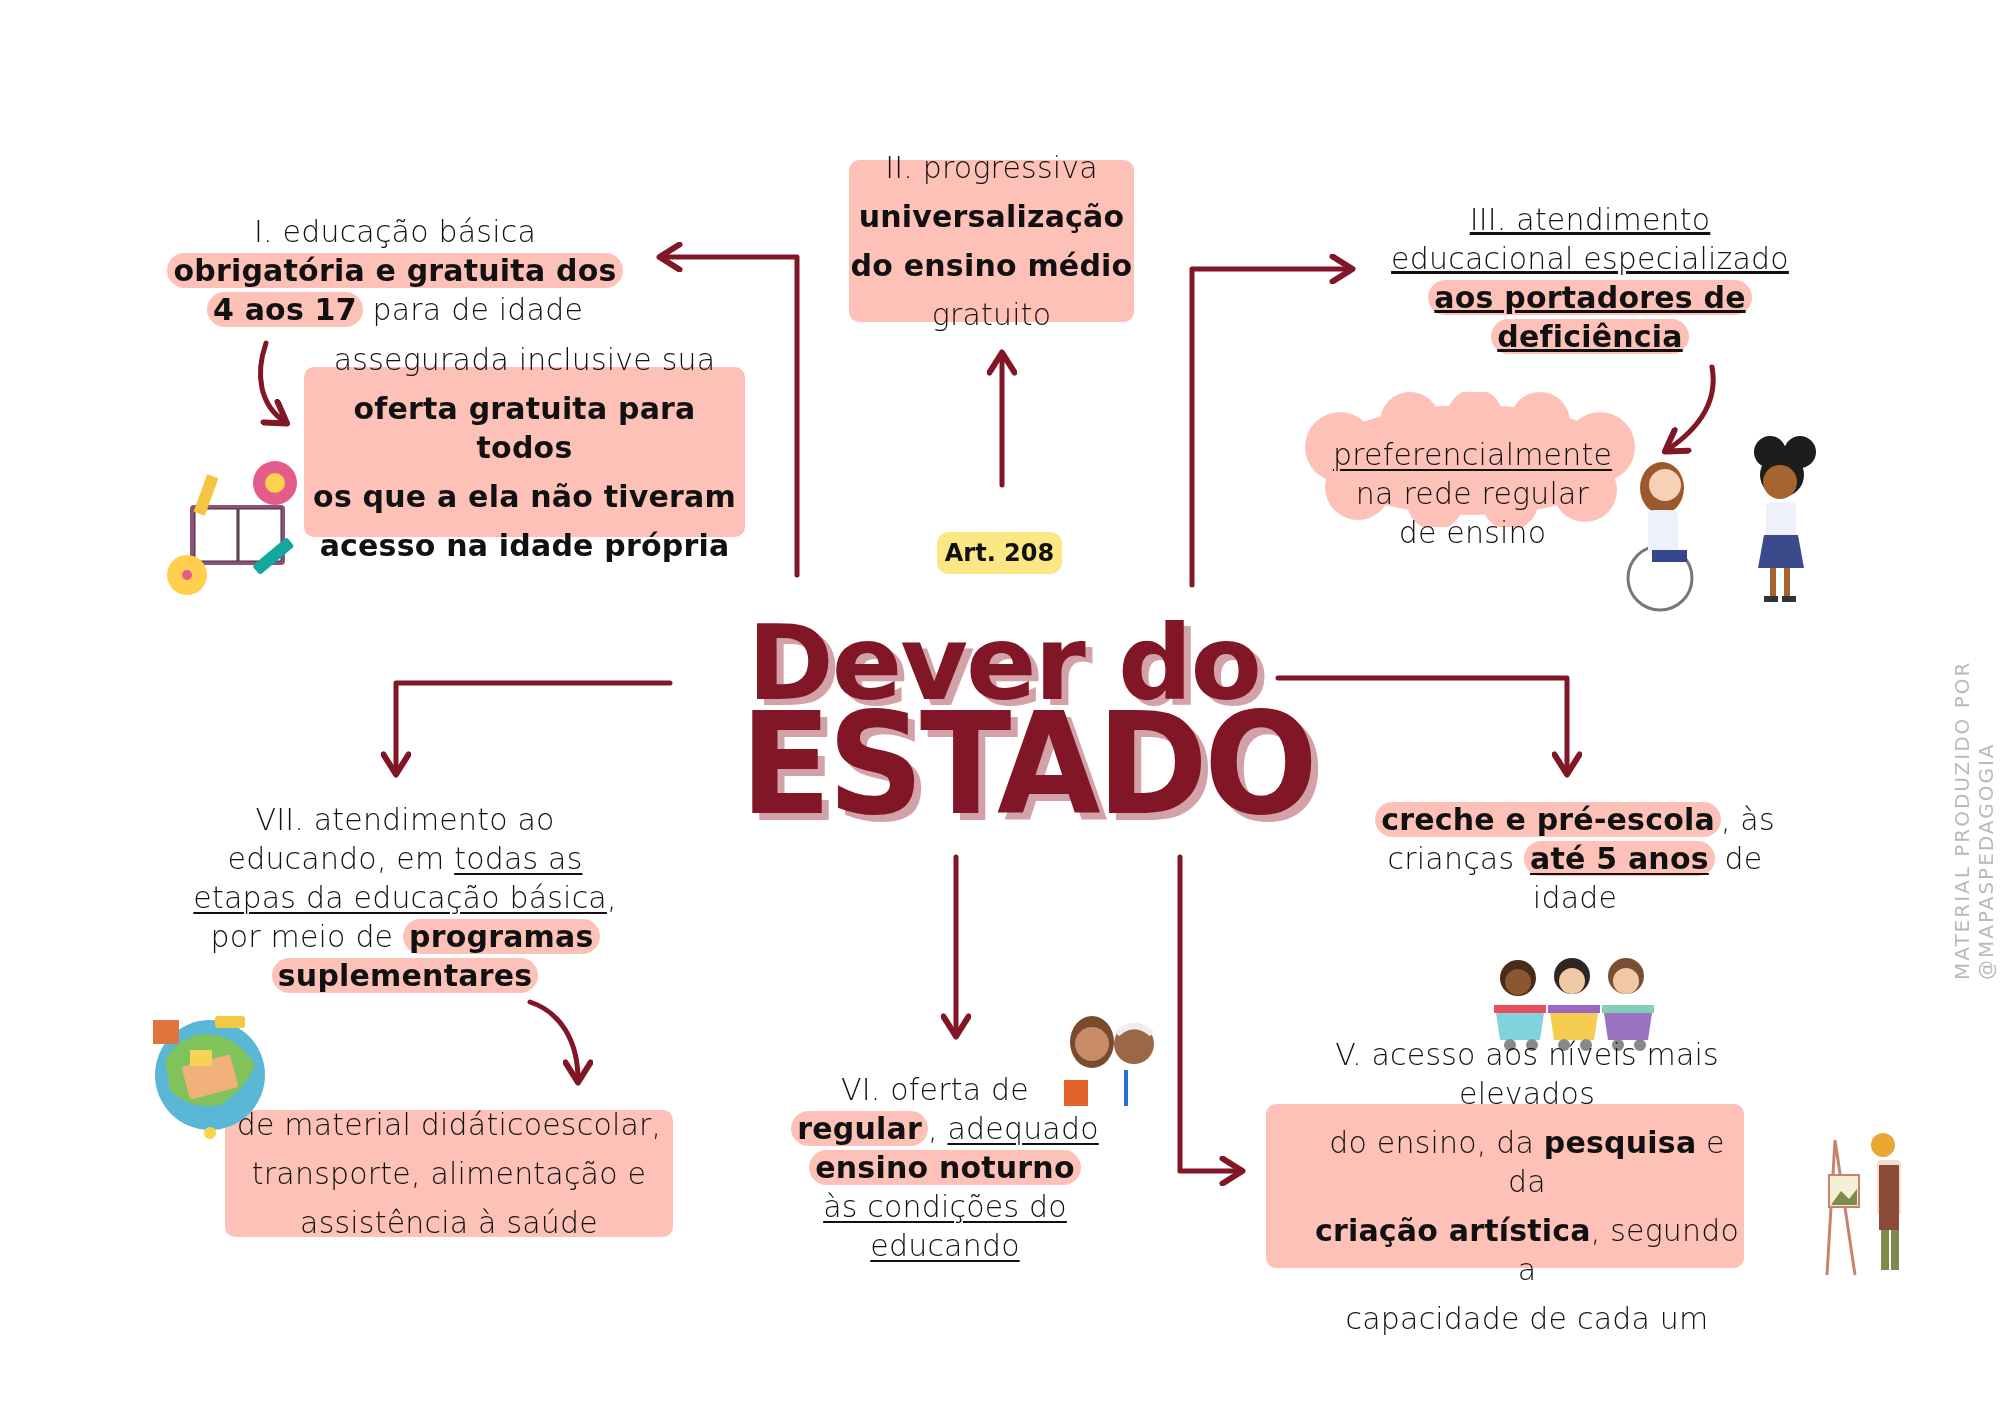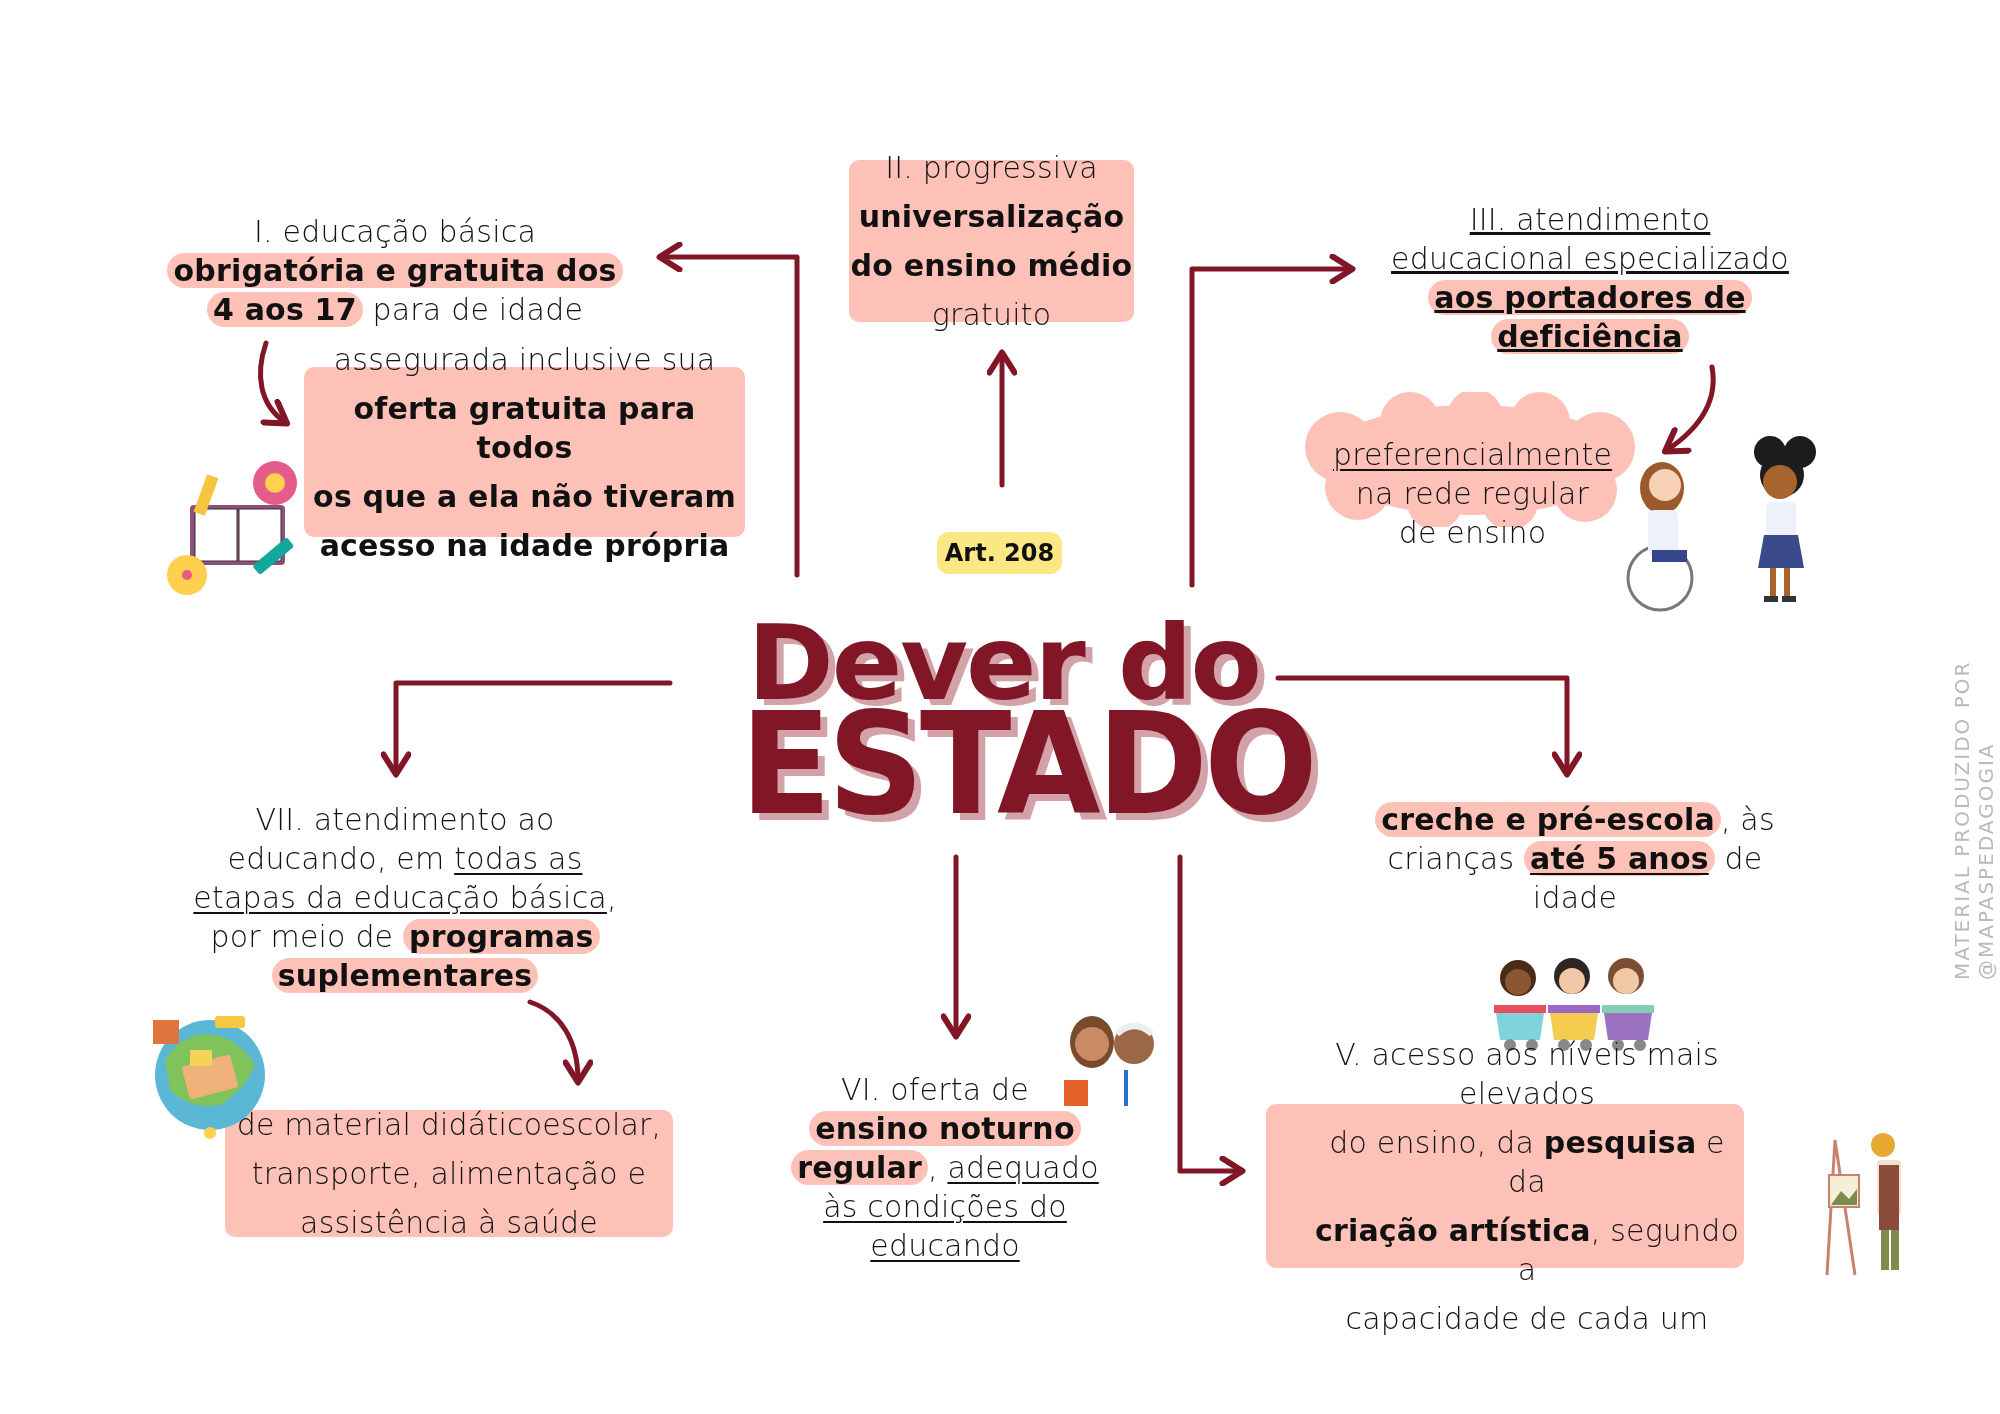--- a/index.html
+++ b/index.html
@@ -169,22 +169,22 @@
   <path d="M6,80 L16,66 L24,74 L32,64 L32,80 Z" fill="#7d8c4c"></path>
   <circle cx="58" cy="20" r="12" fill="#e8a832"></circle>
   <rect x="52" y="35" width="24" height="55" rx="4" fill="#f1e0cc"></rect>
   <rect x="54" y="40" width="20" height="65" fill="#8b4b3b"></rect>
   <rect x="56" y="105" width="8" height="40" fill="#7d8c4c"></rect>
     <rect x="66" y="105" width="8" height="40" fill="#7d8c4c"></rect>
 </svg>
 
 <div class="abs txt" style="left:775px; top:1070px; width:340px;">
   <div style="padding-right:20px;">VI. oferta de</div>
+  <div><b class="hl">regular</b><span>, </span><span class="ul">adequado</span></div>
   <div><b class="hl">ensino noturno</b></div>
-  <div><b class="hl">regular</b><span>, </span><span class="ul">adequado</span></div>
   <div><span class="ul">às condições do</span></div>
   <div><span class="ul">educando</span></div>
 </div>
 <svg class="abs" style="left:1062px; top:1010px;" width="100" height="96" viewBox="0 0 100 96">
   <ellipse cx="30" cy="32" rx="22" ry="26" fill="#7a4a2c"></ellipse>
   <circle cx="30" cy="34" r="17" fill="#c98a66"></circle>
   <rect x="12" y="58" width="38" height="38" rx="6" fill="#fff"></rect>
   <rect x="2" y="70" width="24" height="26" fill="#e4632b"></rect>
   <circle cx="72" cy="34" r="20" fill="#9b6746"></circle>
   <path d="M55,24 Q72,8 90,24" stroke="#eee" stroke-width="6" fill="none"></path>

